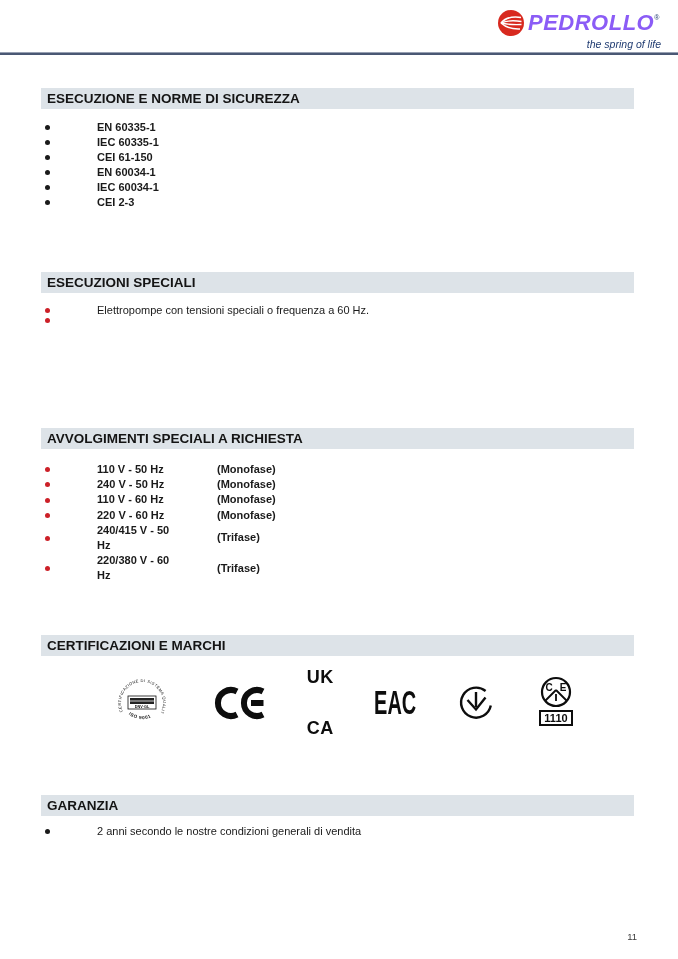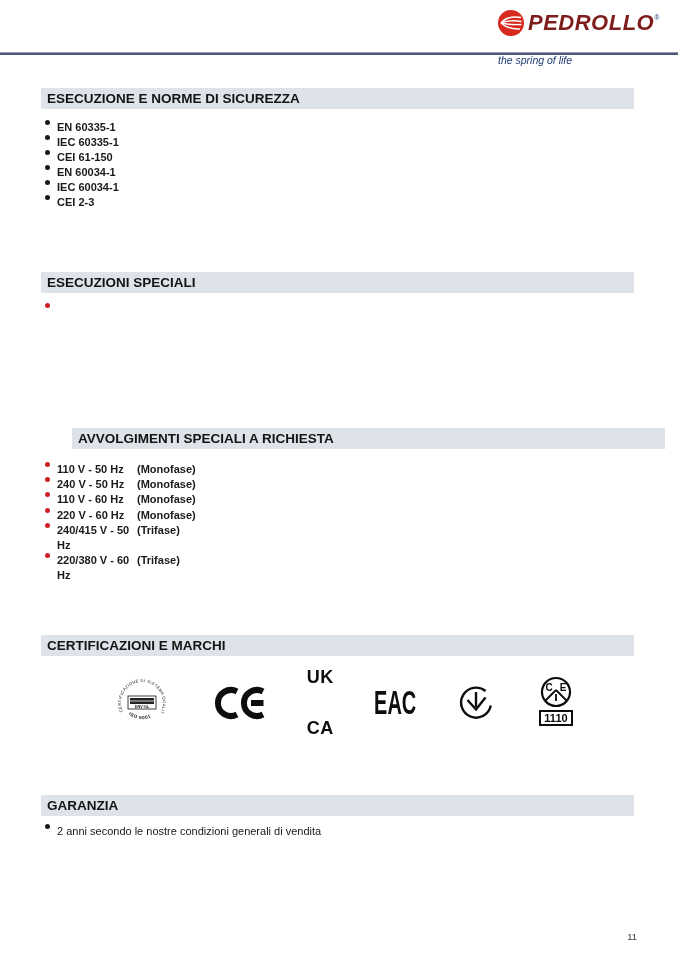--- a/index.html
+++ b/index.html
@@ -1,31 +1,31 @@
 <!DOCTYPE html>
 <html><head>
 <meta charset="utf-8">
 <style>
   html,body{margin:0;padding:0;background:#ffffff;}
   body{width:678px;height:959px;position:relative;font-family:"Liberation Sans",sans-serif;color:#1a1a1a;overflow:hidden;}
 
   
   .logo{position:absolute;top:10px;left:498px;width:165px;}
   .logo-row{display:flex;align-items:center;gap:4px;}
-  .brand-name{font-weight:bold;font-style:italic;font-size:22px;letter-spacing:.5px;color:#7f1d1d;line-height:1;}
+  .brand-name{font-weight:bold;font-style:italic;font-size:22px;letter-spacing:.5px;color:#8b5cf6;line-height:1;}
   .brand-reg{font-size:7px;color:#1e3a70;vertical-align:10px;font-style:normal;}
-  .tagline{font-style:italic;font-size:10.5px;color:#1e3a70;margin-top:18px;padding-right:2px;}
+  .tagline{font-style:italic;font-size:10.5px;color:#1e3a70;text-align:right;margin-top:2px;padding-right:2px;}
   .header-rule{position:absolute;left:0;top:52px;width:678px;height:3px;background:#4a5874;border-top:1px solid #97a0b2;box-sizing:border-box;}
 
   
   .section-bar{position:absolute;left:41px;width:593px;height:21px;background:#dde3e8;display:flex;align-items:center;padding-left:6px;box-sizing:border-box;font-weight:bold;font-size:13.5px;color:#141414;}
 
   
   ul.blist{position:absolute;left:45px;margin:0;padding:0;list-style:none;font-size:11px;}
-  ul.blist li{display:flex;align-items:flex-start;line-height:15px;}
+  ul.blist li{display:flex;align-items:center;line-height:15px;gap:40px;}
   ul.lh152 li{line-height:15.2px;}
   .dot{width:5px;height:5px;border-radius:50%;background:#1a1a1a;margin-right:7px;flex:0 0 auto;}
   .dot.red{background:#cc2028;}
   ul.bold-items li{font-weight:bold;}
   .val{width:80px;font-weight:bold;}
   .phase{font-weight:bold;}
 
   
   .marks-row{position:absolute;left:115px;top:672px;width:462px;height:62px;display:flex;justify-content:space-between;align-items:center;}
   .mark{display:flex;flex-direction:column;align-items:center;justify-content:center;}
@@ -91,29 +91,33 @@
       <span class="dot"></span>
       <span>CEI 2-3</span>
     </li>
   </ul>
 
 <div class="section-bar" style="top:272px;">
   <span>ESECUZIONI SPECIALI</span>
 </div>
 <ul class="blist" style="top:303px;">
 
-
-
-    <li>
-      <span class="dot red"></span>
-    </li>
-
-  </ul>
-
-<div class="section-bar" style="top:428px;margin-left:31px;">
+    <li>
+      <span class="dot red"></span>
+      <span>Elettropompe con tensioni speciali o frequenza a 60 Hz.</span>
+    </li>
+
+
+    <li>
+      <span class="dot red"></span>
+    </li>
+
+  </ul>
+
+<div class="section-bar" style="top:428px;">
   <span>AVVOLGIMENTI SPECIALI A RICHIESTA</span>
 </div>
 <ul class="blist lh152" style="top:462px;">
 
     <li>
       <span class="dot red"></span>
       <span class="val">110 V - 50 Hz</span>
       <span class="phase">(Monofase)</span>
     </li>
 

